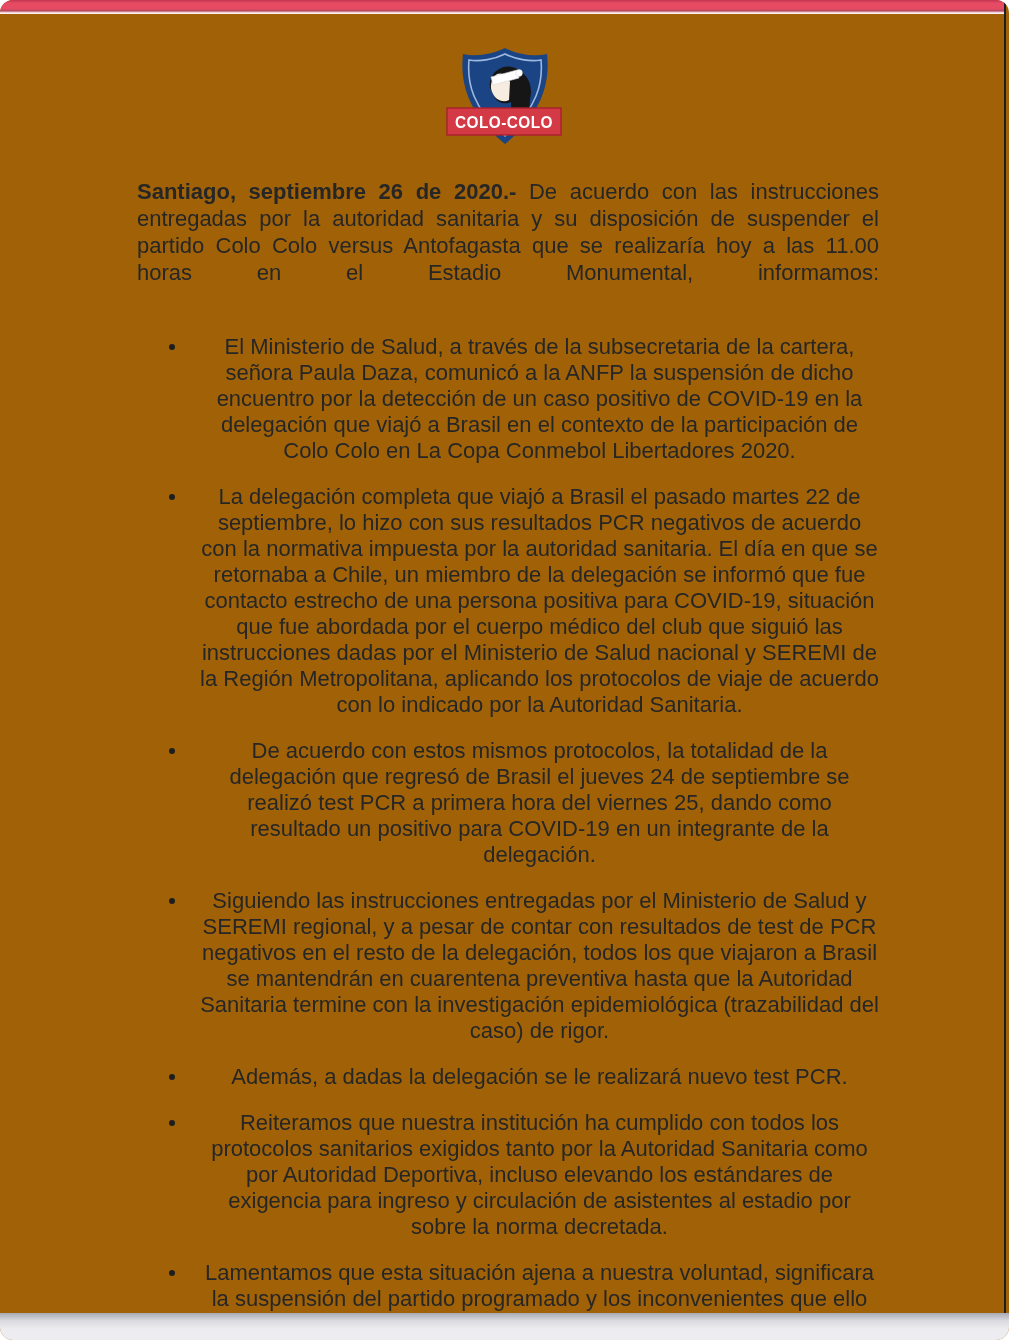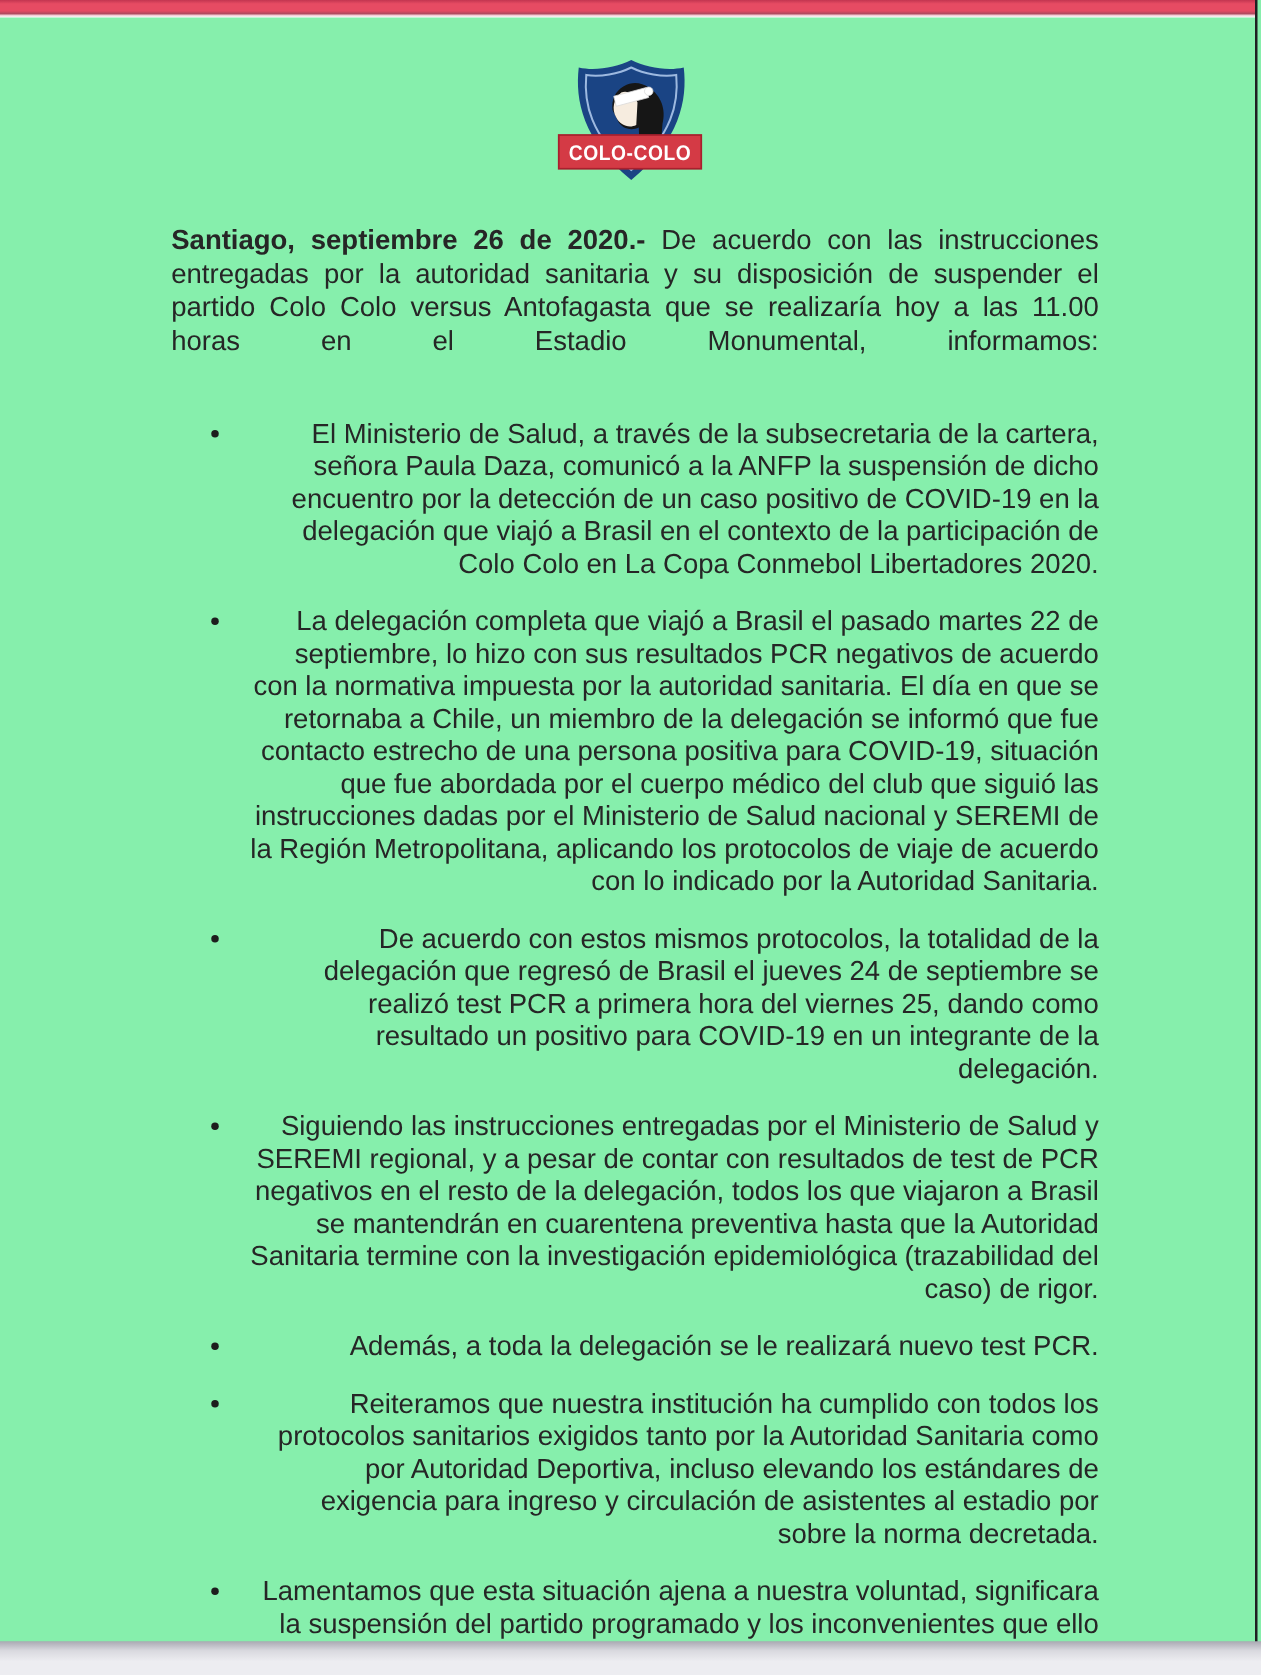--- a/index.html
+++ b/index.html
@@ -3,22 +3,23 @@
 <meta charset="utf-8">
 <style>
   * { margin: 0; padding: 0; box-sizing: border-box; }
   html, body { background: #ffffff; }
   body { font-family: "Liberation Sans", sans-serif; }
 
   .page {
     position: relative;
     width: 1009px;
     height: 1340px;
-    background: #86efac;
+    background: #a16207;
     overflow: hidden;
+    border-radius: 13px;
   }
 
   
   .topbar {
     position: absolute;
     left: 0; top: 0;
     width: 1005px;
     height: 14px;
     background: linear-gradient(180deg,
       #c23550 0%,
@@ -77,21 +78,21 @@
 
   ul.bullets {
     list-style: none;
     margin-top: 48px;
     padding-left: 63px;
   }
   ul.bullets li {
     position: relative;
     line-height: 26px;
     margin-bottom: 19px;
-    text-align: right;
+    text-align: center;
     margin-top: 20px;
   }
   ul.bullets li .dot {
     position: absolute;
     left: -31px;
     top: 10px;
     width: 6px;
     height: 6px;
     border-radius: 50%;
     background: #1d1d1d;
@@ -125,21 +126,21 @@
 
   <div class="content">
 
     <p class="intro"><b>Santiago, septiembre 26 de 2020.-</b><span> De acuerdo con las instrucciones entregadas por la autoridad sanitaria y su disposición de suspender el partido Colo Colo versus Antofagasta que se realizaría hoy a las 11.00 horas en el Estadio Monumental, informamos:</span></p>
 
     <ul class="bullets">
       <li><span class="dot"></span><span>El Ministerio de Salud, a través de la subsecretaria de la cartera, señora Paula Daza, comunicó a la ANFP la suspensión de dicho encuentro por la detección de un caso positivo de COVID-19 en la delegación que viajó a Brasil en el contexto de la participación de Colo Colo en La Copa Conmebol Libertadores 2020.</span></li>
       <li><span class="dot"></span><span>La delegación completa que viajó a Brasil el pasado martes 22 de septiembre, lo hizo con sus resultados PCR negativos de acuerdo con la normativa impuesta por la autoridad sanitaria. El día en que se retornaba a Chile, un miembro de la delegación se informó que fue contacto estrecho de una persona positiva para COVID-19, situación que fue abordada por el cuerpo médico del club que siguió las instrucciones dadas por el Ministerio de Salud nacional y SEREMI de la Región Metropolitana, aplicando los protocolos de viaje de acuerdo con lo indicado por la Autoridad Sanitaria.</span></li>
       <li><span class="dot"></span><span>De acuerdo con estos mismos protocolos, la totalidad de la delegación que regresó de Brasil el jueves 24 de septiembre se realizó test PCR a primera hora del viernes 25, dando como resultado un positivo para COVID-19 en un integrante de la delegación.</span></li>
       <li><span class="dot"></span><span>Siguiendo las instrucciones entregadas por el Ministerio de Salud y SEREMI regional, y a pesar de contar con resultados de test de PCR negativos en el resto de la delegación, todos los que viajaron a Brasil se mantendrán en cuarentena preventiva hasta que la Autoridad Sanitaria termine con la investigación epidemiológica (trazabilidad del caso) de rigor.</span></li>
-      <li><span class="dot"></span><span>Además, a toda la delegación se le realizará nuevo test PCR.</span></li>
+      <li><span class="dot"></span><span>Además, a dadas la delegación se le realizará nuevo test PCR.</span></li>
       <li><span class="dot"></span><span>Reiteramos que nuestra institución ha cumplido con todos los protocolos sanitarios exigidos tanto por la Autoridad Sanitaria como por Autoridad Deportiva, incluso elevando los estándares de exigencia para ingreso y circulación de asistentes al estadio por sobre la norma decretada.</span></li>
       <li><span class="dot"></span><span>Lamentamos que esta situación ajena a nuestra voluntad, significara la suspensión del partido programado y los inconvenientes que ello pudiera significar al Club Deportes Antofagasta.</span></li>
     </ul>
 
   </div>
 
   <div class="scan-edge-right"></div>
   <div class="scan-footer"></div>
 
 </div>

